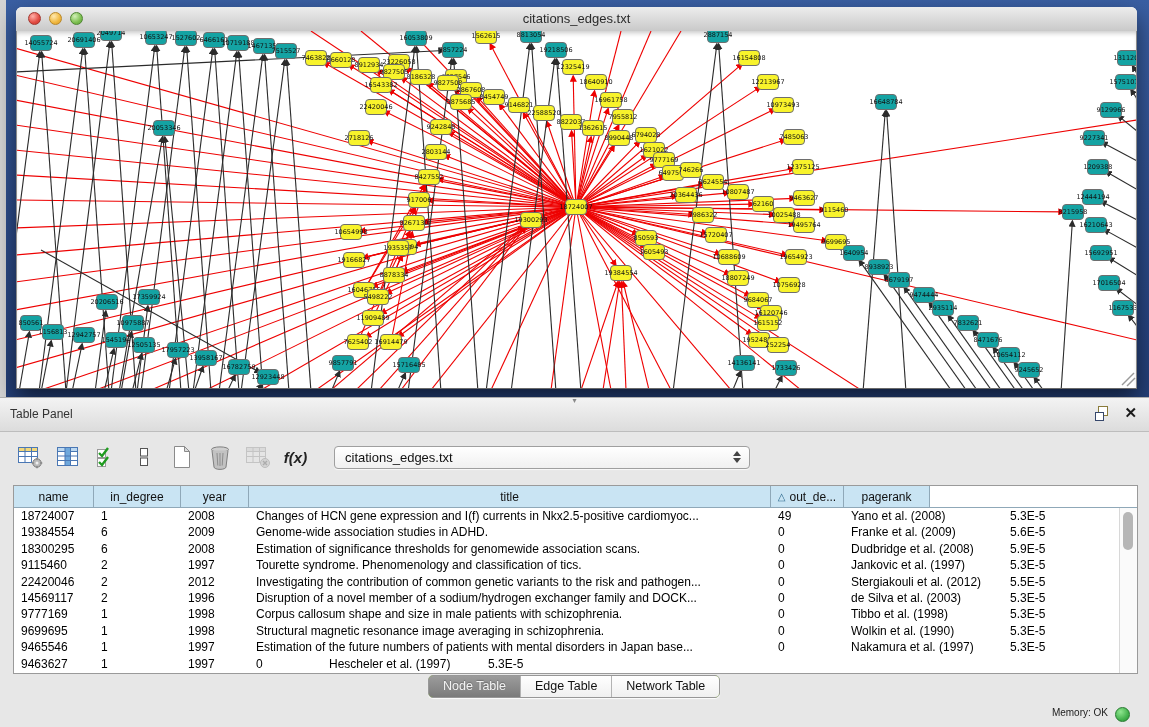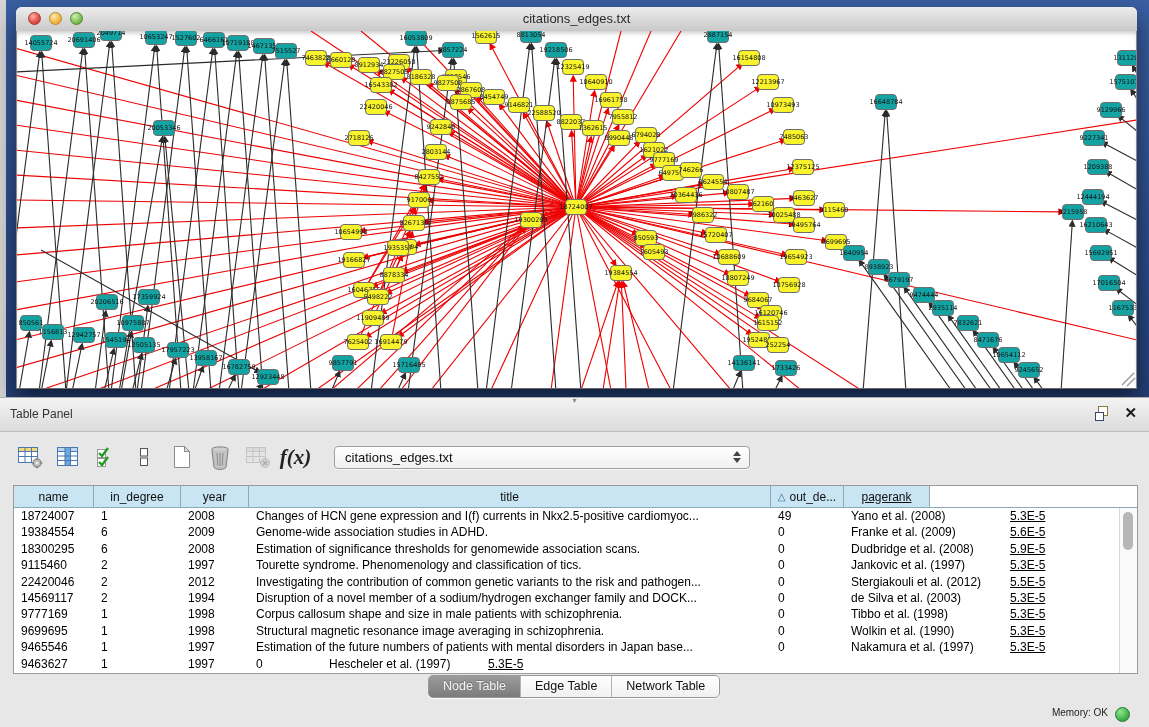--- a/index.html
+++ b/index.html
@@ -35,41 +35,41 @@
     border-bottom:1px solid #bdbdbd;}
   .panel-title{position:absolute;left:10px;top:9px;font-size:12px;color:#333;}
   .panel-handle{position:absolute;left:50%;top:-1px;transform:translateX(-50%);
     font-size:8px;color:#8a8a8a;line-height:8px;}
   .panel-icons{position:absolute;right:12px;top:7px;display:flex;gap:14px;align-items:center;}
   .float-ic svg{display:block;}
   .close-ic{font-size:15px;font-weight:bold;color:#1a1a1a;line-height:16px;cursor:default;}
   
   .toolbar{position:relative;height:50px;display:flex;align-items:center;padding-left:16px;gap:11px;}
   .tb-ic{width:27px;height:30px;display:flex;align-items:center;justify-content:center;}
-  .fx{font-family:Liberation Serif, serif;font-style:italic;font-weight:bold;font-size:21px;color:#222;}
+  .fx{font-family:Liberation Sans, sans-serif;font-style:italic;font-weight:bold;font-size:15px;color:#222;}
   .combo{margin-left:14px;width:396px;height:21px;border:1px solid #9f9f9f;border-radius:4px;
     background:linear-gradient(180deg,#ffffff,#f0f0f0);display:flex;align-items:center;
     padding:0 8px 0 10px;font-size:13px;color:#111;box-shadow:0 1px 1px rgba(255,255,255,.8);}
   .combo .combo-text{flex:1;}
   .combo-arrows{display:flex;flex-direction:column;gap:2px;}
   .combo-arrows i{display:block;width:0;height:0;border-left:4px solid transparent;border-right:4px solid transparent;}
   .combo-arrows .up{border-bottom:5px solid #444;}
   .combo-arrows .dn{border-top:5px solid #444;}
   
   .table-wrap{position:absolute;left:13px;top:87px;width:1123px;height:187px;
     background:#fff;border:1px solid #9a9a9a;overflow:hidden;font-size:12px;}
   .thead{display:flex;height:22px;}
   .th{box-sizing:border-box;background:#c9e4f3;border-right:1px solid #8fa8b8;border-bottom:1px solid #8fa8b8;
     display:flex;align-items:center;justify-content:center;color:#111;}
   .th.filler{background:#fff;border-right:none;}
   .sort-tri{color:#2e6a8e;font-size:10px;margin-right:4px;}
   .trow{display:flex;height:16.4px;line-height:16.4px;color:#000;}
   .td{box-sizing:border-box;padding-left:7px;white-space:nowrap;overflow:hidden;}
   .c0{width:80px;}.c1{width:87px;}.c2{width:68px;}.c3{width:522px;}
-  .c4{width:73px;}.c5{width:159px;}.c6{width:86px;text-decoration:underline;}
+  .c4{width:73px;}.c5{width:159px;}.c6{width:86px;}
   .filler{flex:1;}
   .vscroll{position:absolute;right:0;top:22px;bottom:0;width:17px;background:#fafafa;border-left:1px solid #d8d8d8;}
   .vthumb{position:absolute;left:3px;top:4px;width:10px;height:38px;border-radius:6px;background:#b6b6b6;}
   
   .tabs{position:absolute;left:428px;top:277px;height:21px;display:flex;
     border:1px solid #979797;border-radius:5px;overflow:hidden;background:#84cc16;
     box-shadow:0 1px 1px rgba(255,255,255,.9);font-size:12.5px;}
   .tab{padding:0 14px;line-height:20px;background:linear-gradient(180deg,#ffffff,#f0f0f0);
     color:#111;border-left:1px solid #b3b3b3;cursor:default;}
   .tab:first-child{border-left:none;}
@@ -975,21 +975,21 @@
           <div class="td c1">2</div>
           <div class="td c2">2012</div>
           <div class="td c3">Investigating the contribution of common genetic variants to the risk and pathogen...</div>
           <div class="td c4">0</div>
           <div class="td c5">Stergiakouli et al. (2012)</div>
           <div class="td c6">5.5E-5</div>
         </div>
         <div class="trow">
           <div class="td c0">14569117</div>
           <div class="td c1">2</div>
-          <div class="td c2">1994</div>
+          <div class="td c2">1996</div>
           <div class="td c3">Disruption of a novel member of a sodium/hydrogen exchanger family and DOCK...</div>
           <div class="td c4">0</div>
           <div class="td c5">de Silva et al. (2003)</div>
           <div class="td c6">5.3E-5</div>
         </div>
         <div class="trow">
           <div class="td c0">9777169</div>
           <div class="td c1">1</div>
           <div class="td c2">1998</div>
           <div class="td c3">Corpus callosum shape and size in male patients with schizophrenia.</div>

